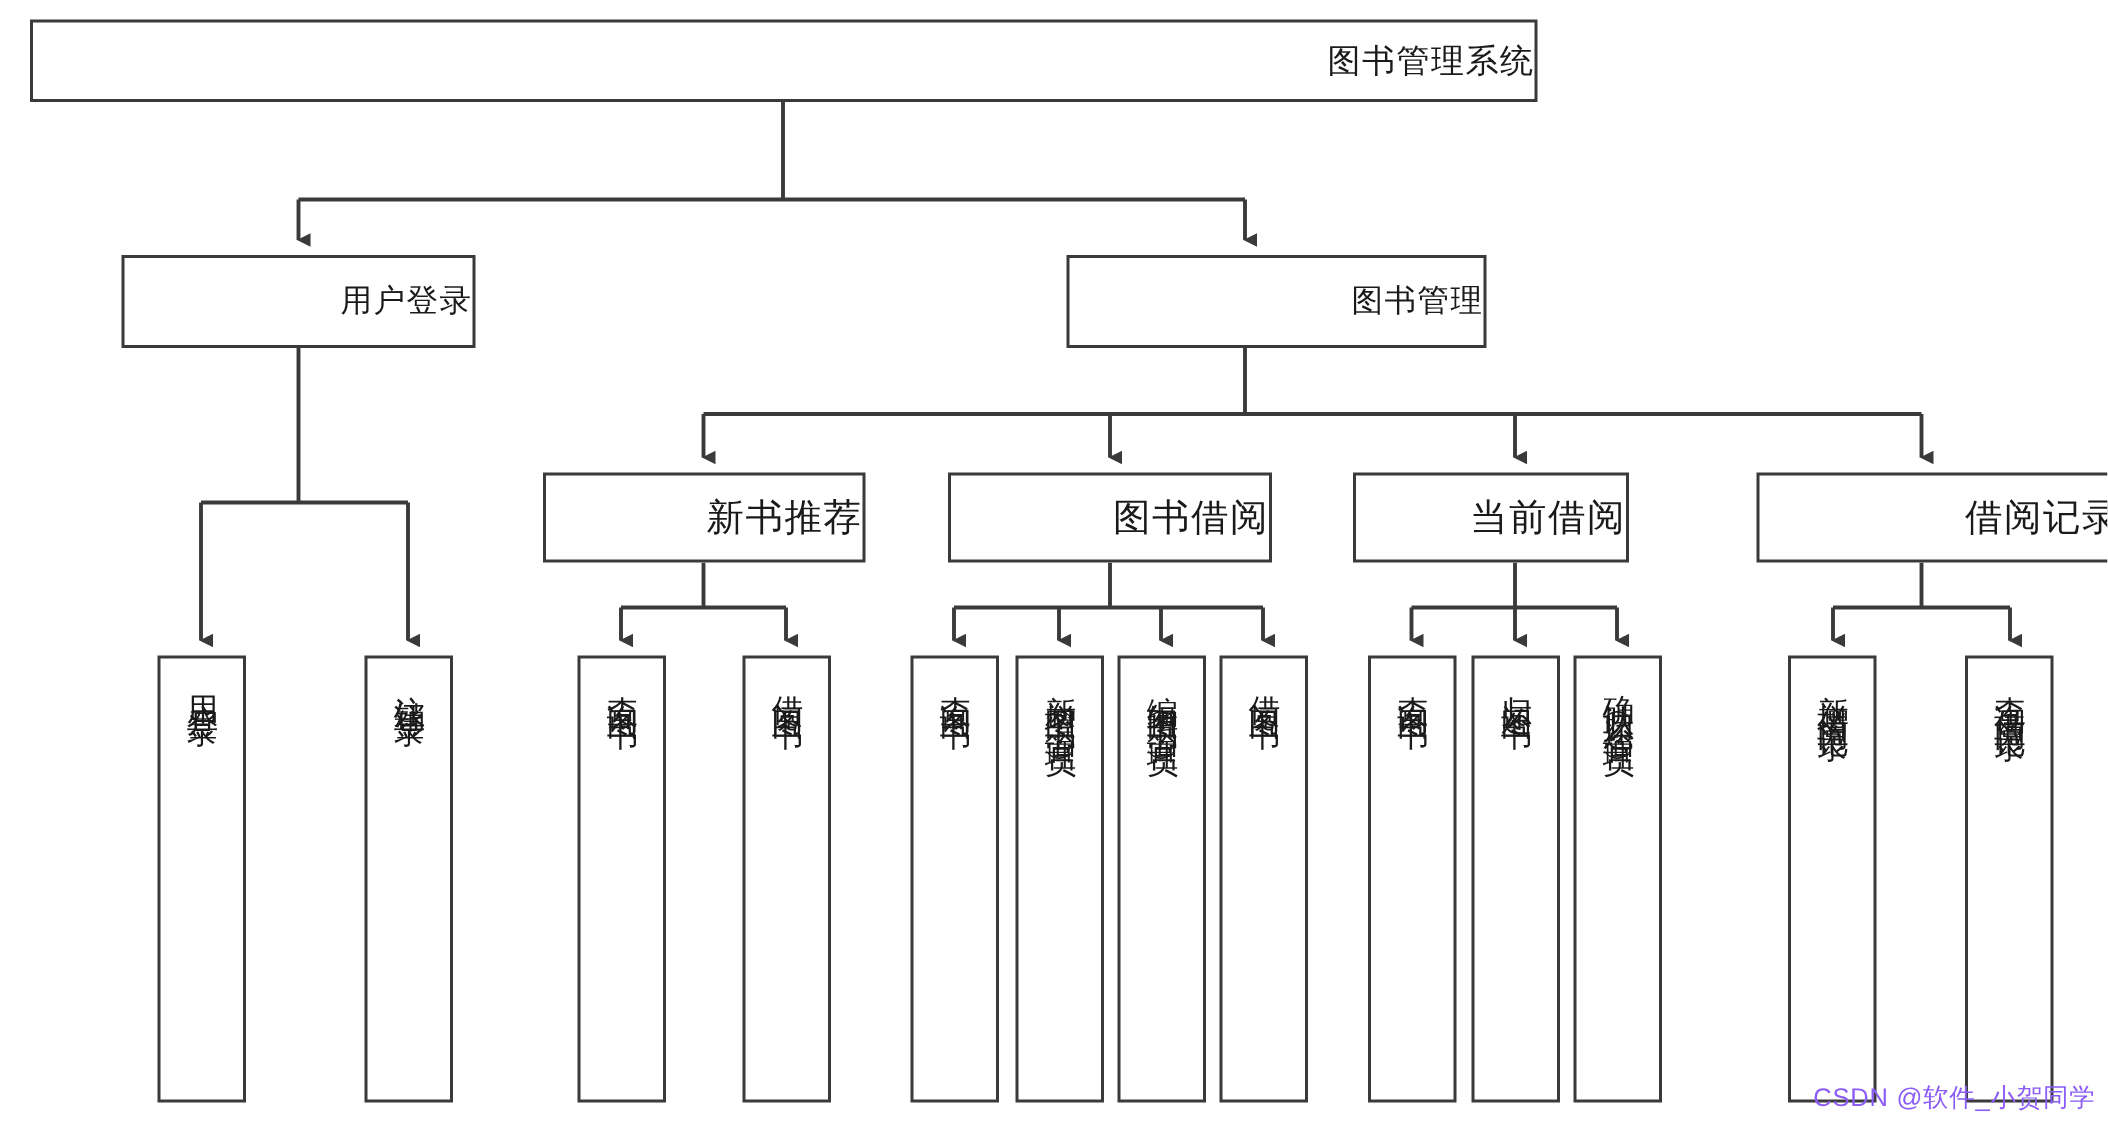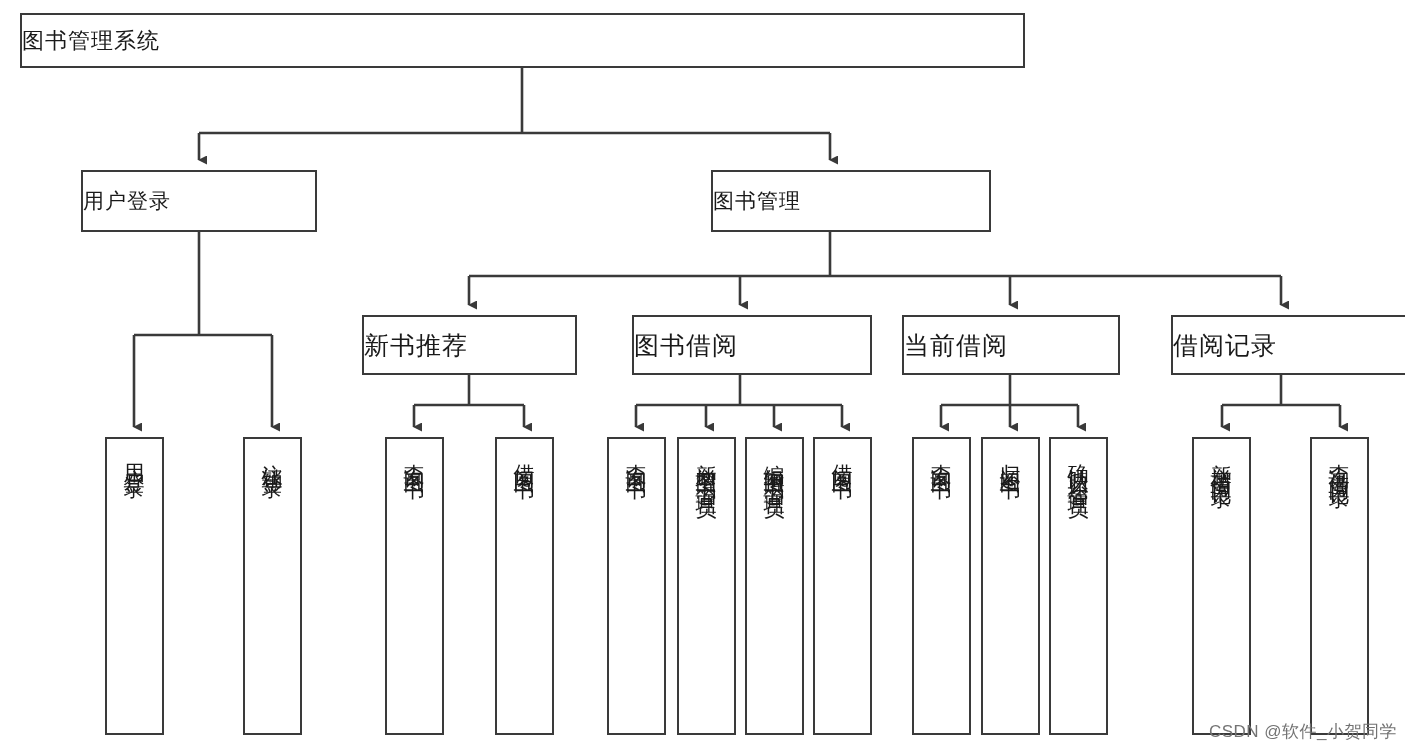--- a/index.html
+++ b/index.html
@@ -28,21 +28,21 @@
     pointer-events: none;
   }
   
   .node {
     position: absolute;
     box-sizing: border-box;
     background: #ffffff;
     border: 2px solid #3a3a3a;
     display: flex;
     align-items: center;
-    justify-content: flex-start;
+    justify-content: flex-end;
     color: #1a1a1a;
   }
   .node .label {
     font-size: 21px;
     line-height: 1.15;
     letter-spacing: 1px;
     white-space: nowrap;
   }
   
   .tier0 .label { font-size: 22px; }
@@ -62,21 +62,21 @@
     letter-spacing: 5px;
     white-space: nowrap;
     display: block;
   }
   
   #watermark {
     position: absolute;
     right: 8px;
     bottom: 4px;
     font-size: 17px;
-    color: #737373;
+    color: #8b5cf6;
     letter-spacing: 0.5px;
     white-space: nowrap;
   }
 </style>
 </head>
 <body>
 
 <div id="canvas">
 
   <svg id="wires" viewBox="0 0 1405 747" xmlns="http://www.w3.org/2000/svg">
@@ -138,25 +138,25 @@
   </div>
 
   <div class="node tier1" style="left:711px; top:170px; width:280px; height:62px;">
     <span class="label">图书管理</span>
   </div>
 
   <div class="node tier2" style="left:362px; top:315px; width:215px; height:60px;">
     <span class="label">新书推荐</span>
   </div>
 
-  <div class="node tier2" style="left:632px; top:315px; width:240px; height:60px;">
+  <div class="node tier2" style="left:632px; top:315px; width:216px; height:60px;">
     <span class="label">图书借阅</span>
   </div>
 
-  <div class="node tier2" style="left:902px; top:315px; width:218px; height:60px;">
+  <div class="node tier2" style="left:902px; top:315px; width:184px; height:60px;">
     <span class="label">当前借阅</span>
   </div>
 
   <div class="node tier2" style="left:1171px; top:315px; width:245px; height:60px;">
     <span class="label">借阅记录</span>
   </div>
 
   <div class="node leaf" style="left:105px; top:437px; width:59px; height:298px;">
     <span class="label">用户登录</span>
   </div>

